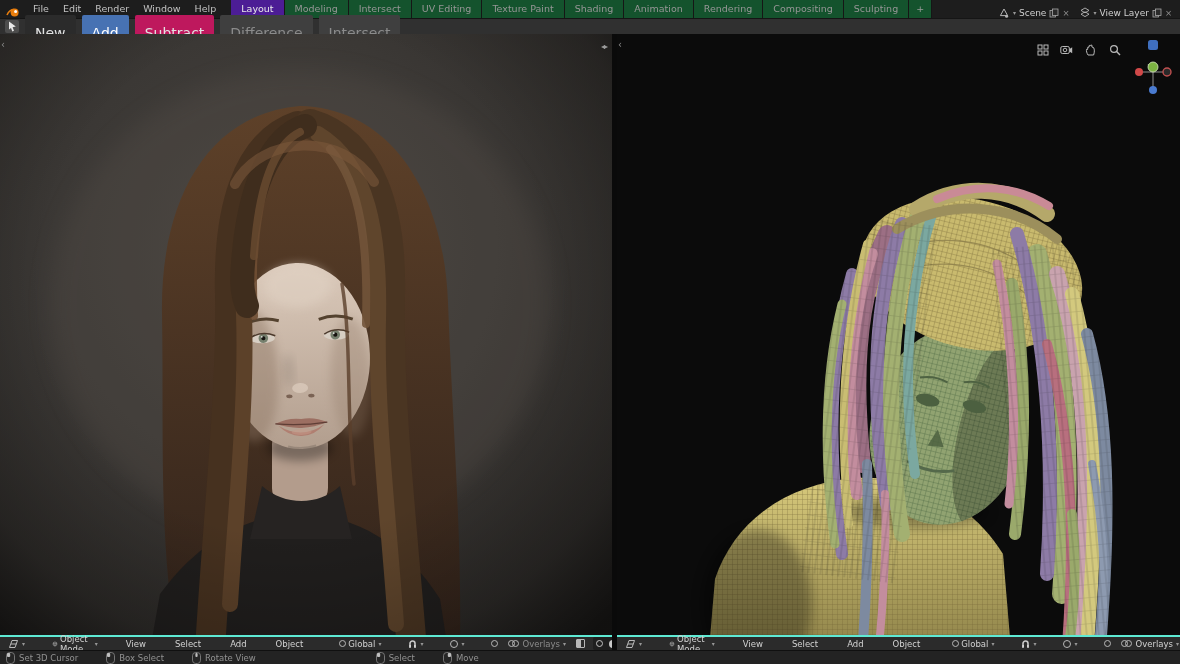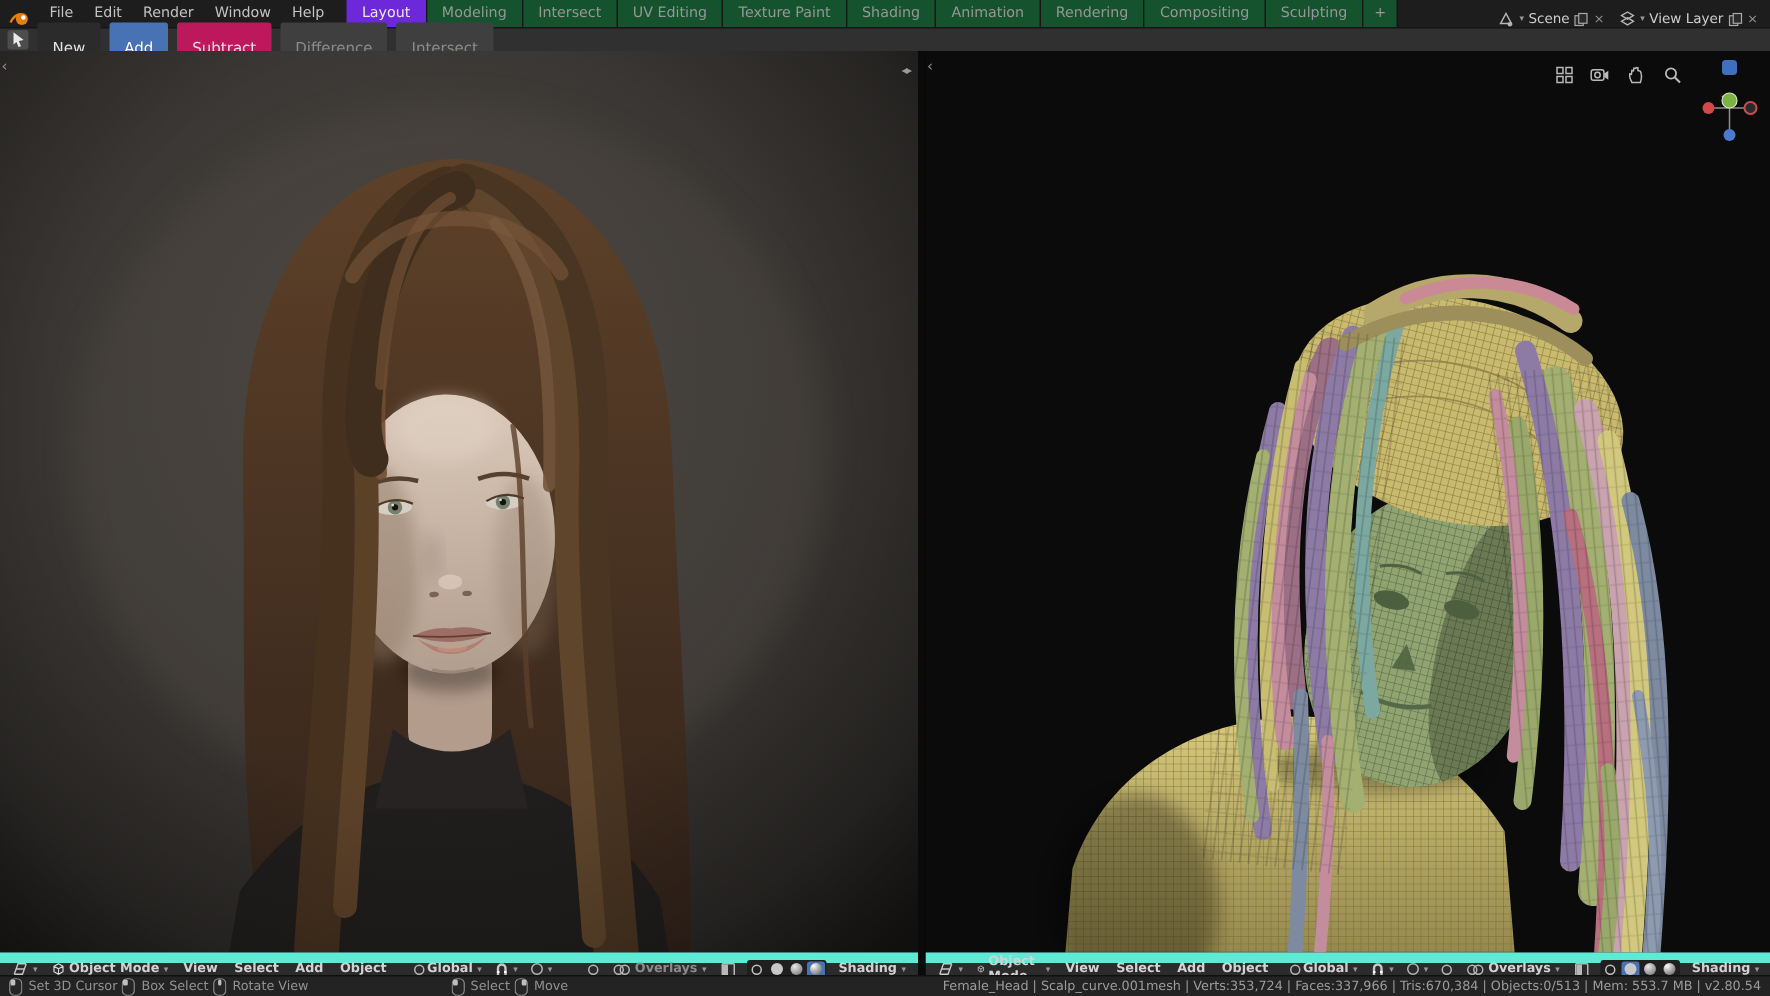--- a/index.html
+++ b/index.html
@@ -5,47 +5,47 @@
   *{margin:0;padding:0;box-sizing:border-box;font-family:"DejaVu Sans","Liberation Sans",sans-serif;}
   html,body{width:1180px;height:664px;overflow:hidden;background:#111;}
   .app{position:relative;width:1180px;height:664px;display:flex;flex-direction:column;user-select:none;}
 
   
   .topbar{height:18px;background:#1d1d1d;display:flex;align-items:flex-end;font-size:9.5px;color:#c2c2c2;flex:0 0 18px;}
   .logo{display:flex;align-items:center;padding:0 6px;}
   .menu-item{padding:0 7px;line-height:18px;cursor:default;}
   .tabs{display:flex;align-items:stretch;height:18px;margin-left:8px;}
   .tab{padding:0 10px;line-height:18px;font-size:9.5px;color:#969696;background:#14532d;border-right:1px solid #161616;}
-  .tab.active{background:#6d28d9;color:#e8e8e8;}
+  .tab.active{background:#4c1d95;color:#e8e8e8;}
   .tab.addtab{color:#9a9a9a;padding:0 7px;}
   .topbar-right{margin-left:auto;display:flex;align-items:center;gap:10px;padding-right:8px;}
   .selector{display:flex;align-items:center;gap:3px;font-size:9px;color:#cfcfcf;}
   .selector .mini{color:#8f8f8f;font-size:8.5px;}
 
   
   .toolrow{height:16px;background:#303030;border-top:1px solid #151515;display:flex;align-items:center;gap:6px;padding-left:5px;flex:0 0 16px;}
   .tool-active{width:14px;height:13px;background:#4d4d4d;border-radius:2px;display:flex;align-items:center;justify-content:center;}
-  .tbtn{font-size:10px;color:#e2e2e2;height:12px;line-height:12px;padding:12px 10px;border-radius:2px;}
+  .tbtn{font-size:14px;color:#e2e2e2;height:12px;line-height:12px;padding:12px 10px;border-radius:2px;}
   .tbtn.dark{background:#2b2b2b;}
   .tbtn.blue{background:#4772b3;color:#fff;}
   .tbtn.gray{background:#be185d;}
   .tbtn.dim{background:#3f3f3f;}
 
   
   .workspace{flex:1;display:flex;position:relative;background:#000;}
   .vp{position:relative;overflow:hidden;height:616px;}
   .vp-left{width:612px;background:#3a3836;}
   .splitter{width:5px;background:#0a0a0a;cursor:col-resize;}
   .vp-right{flex:1;background:#0c0c0c;}
   svg.art{position:absolute;left:0;top:0;width:100%;height:100%;display:block;}
   .corner-arrow{position:absolute;left:1px;top:6px;color:#8a8a8a;font-size:10px;line-height:10px;z-index:5;}
   .split-handle{position:absolute;left:601px;top:8px;color:#9a9a9a;font-size:8px;letter-spacing:-1px;z-index:6;}
 
   
-  .vp-header{position:absolute;left:0;right:0;bottom:0;height:15px;background:#2b2b2b;border-top:7px solid #5eead4;display:flex;align-items:center;font-size:8.5px;color:#d2d2d2;padding:0 4px;gap:1px;z-index:4;font-weight:bold;}
+  .vp-header{position:absolute;left:0;right:0;bottom:0;height:15px;background:#2b2b2b;border-top:2px solid #5eead4;display:flex;align-items:center;font-size:8.5px;color:#d2d2d2;padding:0 4px;gap:19px;z-index:4;}
   .hbtn{display:flex;align-items:center;gap:2px;padding:0 4px;height:13px;border-radius:2px;}
   .hmenu{padding:0 5px;color:#d2d2d2;}
   .chev{font-size:6px;color:#979797;margin-left:1px;}
   .right-group{margin-left:auto;display:flex;align-items:center;gap:2px;}
   .dim{color:#8b8b8b;text-align:right;}
   .shade-icons{display:flex;gap:1px;background:#1f1f1f;border-radius:2px;padding:1px;margin:0 2px;}
   .shade{width:12px;height:11px;border-radius:2px;display:flex;align-items:center;justify-content:center;}
   .shade.active{background:#4772b3;}
   .sph{width:8px;height:8px;border-radius:50%;display:inline-block;}
   .sph.wire{width:7px;height:7px;border:1px solid #c2c2c2;background:transparent;}
@@ -58,21 +58,21 @@
   .circ2 i{position:absolute;top:1px;width:7px;height:7px;border:1px solid #b8b8b8;border-radius:50%;}
   .circ2 i:last-child{left:4px;}
   .xray-ic{width:9px;height:9px;border:1px solid #b8b8b8;border-radius:1px;background:linear-gradient(90deg,#b8b8b8 50%,transparent 50%);display:inline-block;}
 
   
   .float-icons{position:absolute;top:8px;right:58px;display:flex;gap:9px;z-index:5;}
   .float-icons .fbtn{width:15px;height:15px;display:flex;align-items:center;justify-content:center;}
   .gizmo{position:absolute;top:4px;right:6px;width:42px;height:58px;z-index:5;}
 
   
-  .statusbar{height:14px;background:#232323;border-top:1px solid #101010;display:flex;align-items:center;font-size:8.5px;color:#929292;padding:0 6px;gap:3px;flex:0 0 14px;}
+  .statusbar{height:14px;background:#232323;border-top:1px solid #101010;display:flex;align-items:center;font-size:8.5px;color:#929292;padding:0 6px;gap:28px;flex:0 0 14px;}
   .hint{display:flex;align-items:center;gap:4px;white-space:nowrap;}
   .hint.gap{margin-left:92px;}
   .stats{margin-left:auto;color:#9c9c9c;white-space:nowrap;font-size:8.5px;}
 </style>
 </head>
 <body>
 
 <div class="app">
 
   <div class="topbar">
@@ -527,16 +527,15 @@
         </svg>
       <span>Select</span>
     </span>
     <span class="hint">
       <svg width="9" height="12" viewBox="0 0 9 12">
           <rect x="0.5" y="0.5" width="8" height="11" rx="3.2" fill="#262626" stroke="#8a8a8a" stroke-width="0.8"></rect>
           <rect x="4.8" y="1" width="3.2" height="4" rx="1" fill="#bfbfbf"></rect>
         </svg>
       <span>Move</span>
     </span>
-    <span class="stats">Female_Head | Scalp_curve.001mesh | Verts:353,724 | Faces:337,966 | Tris:670,384 | Objects:0/513 | Mem: 553.7 MB | v2.80.54</span>
   </div>
 
 </div>
 
 </body></html>

